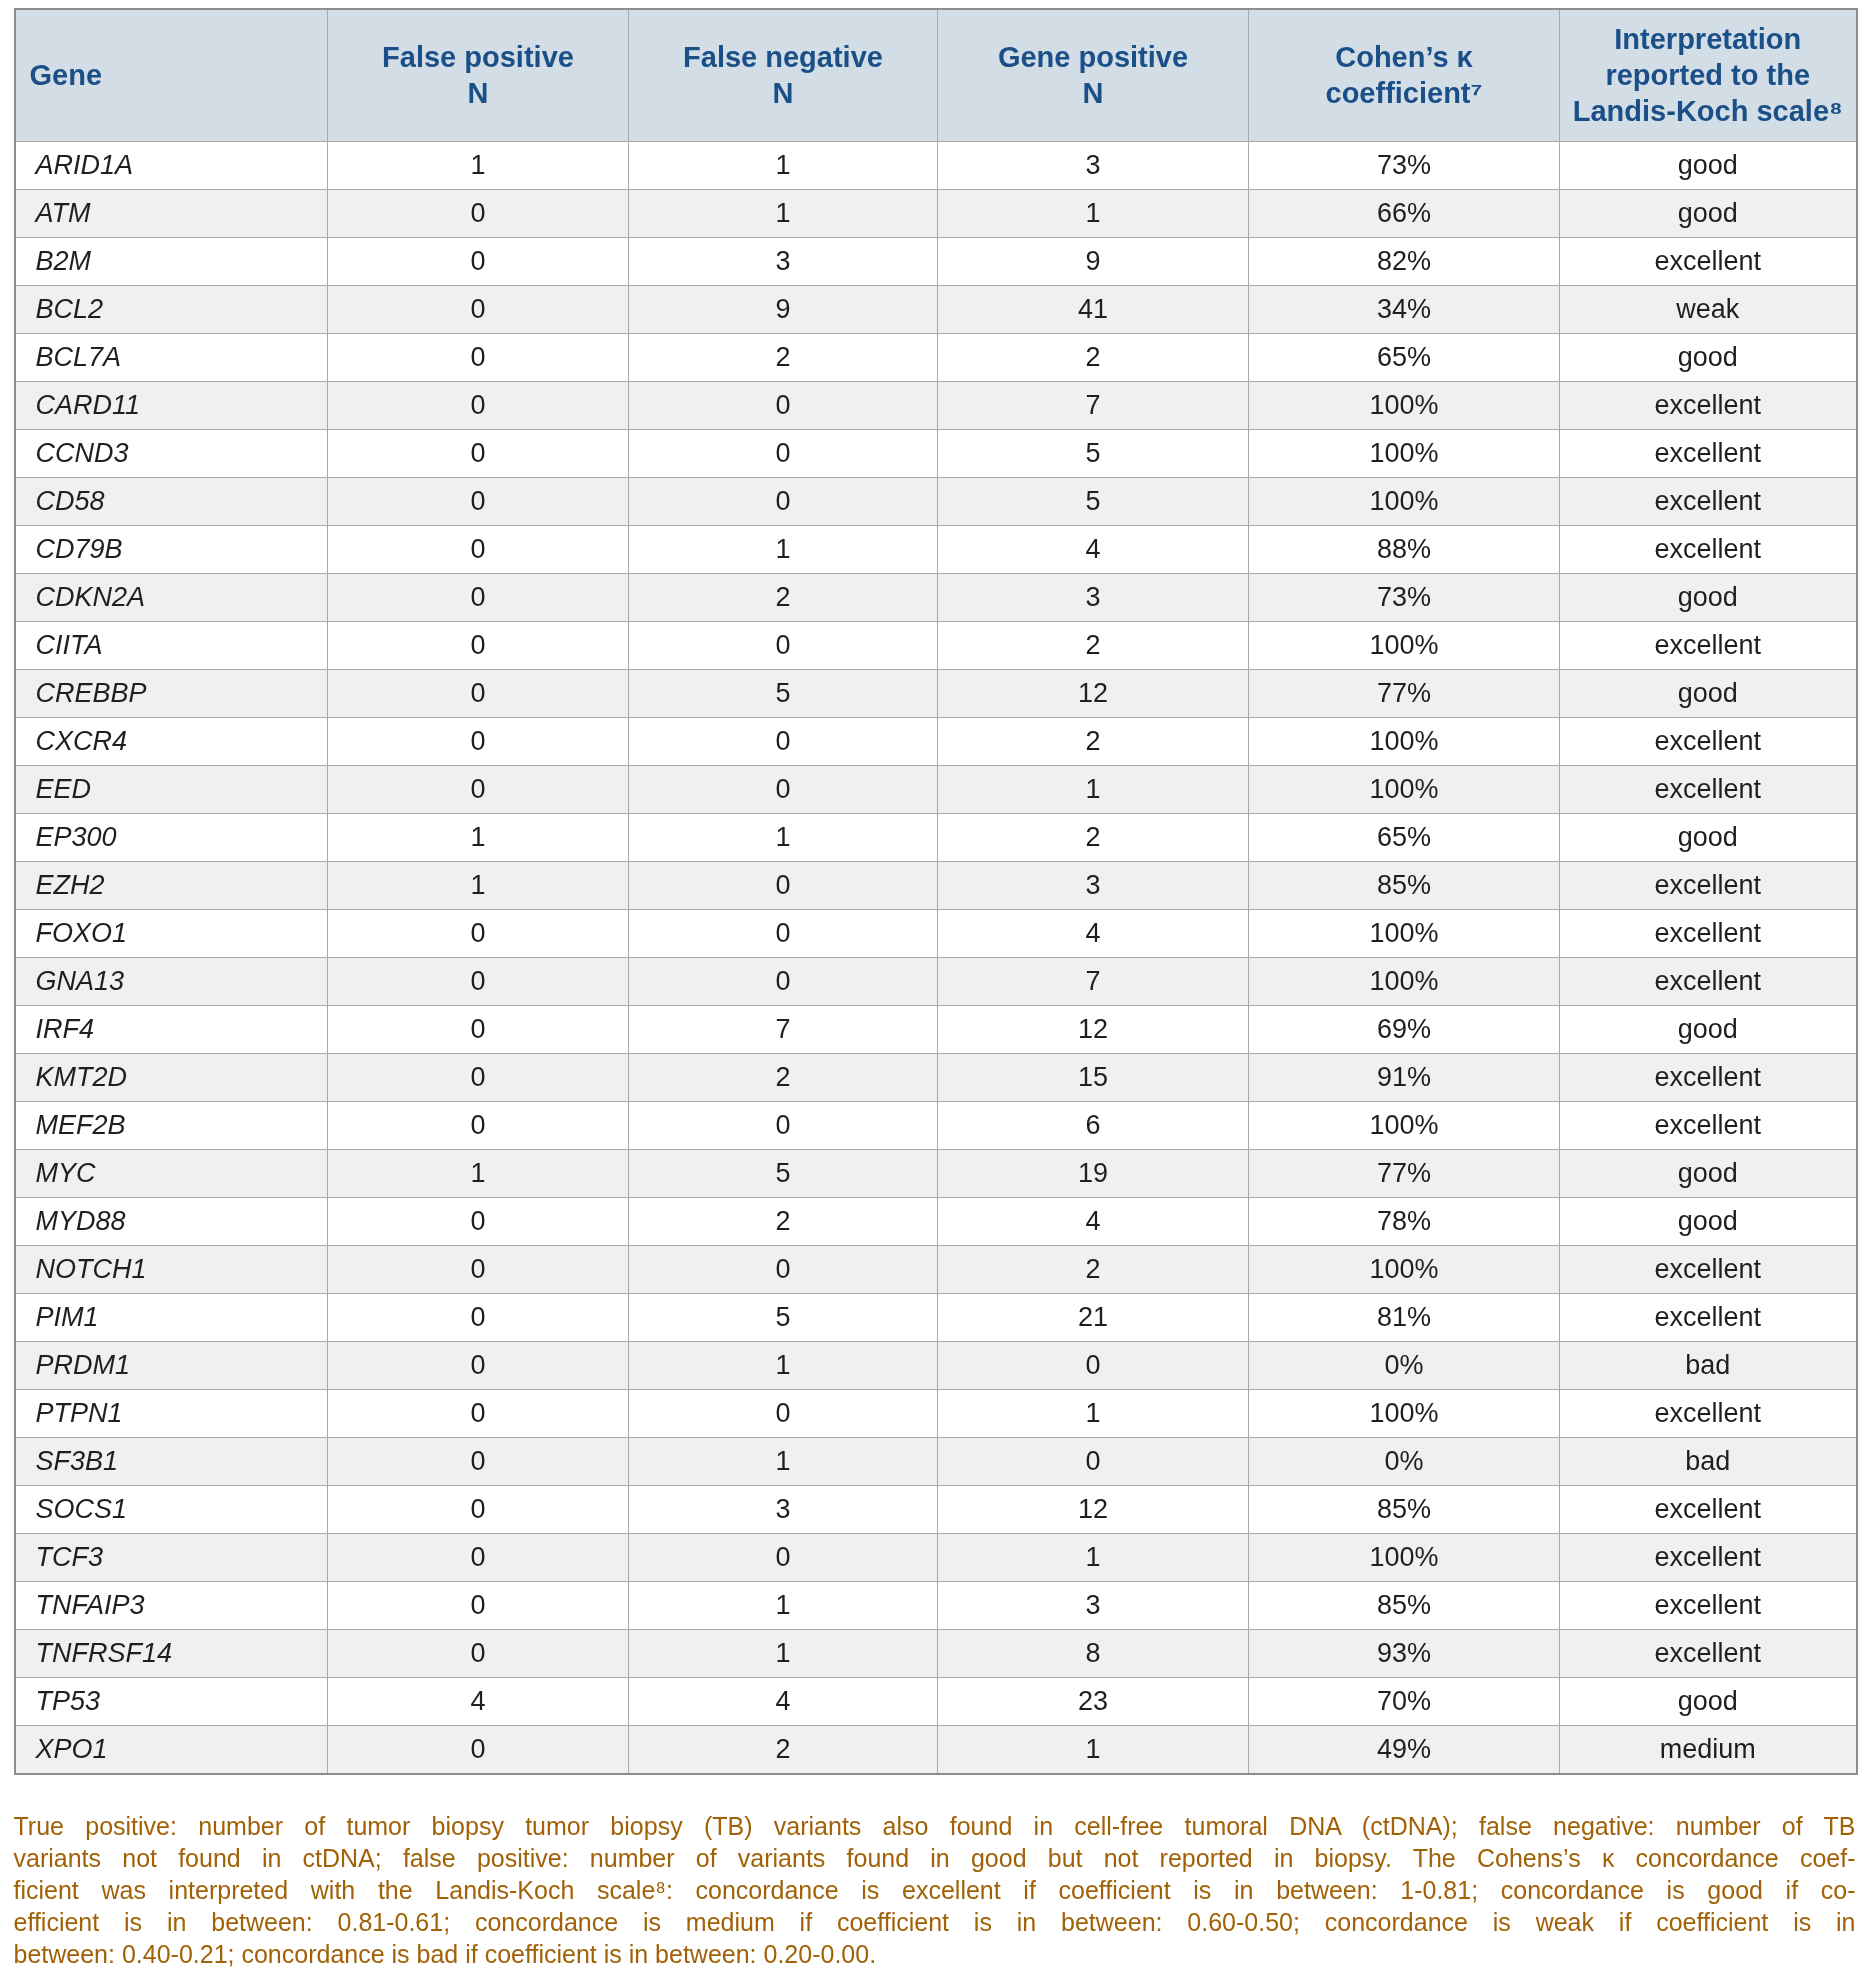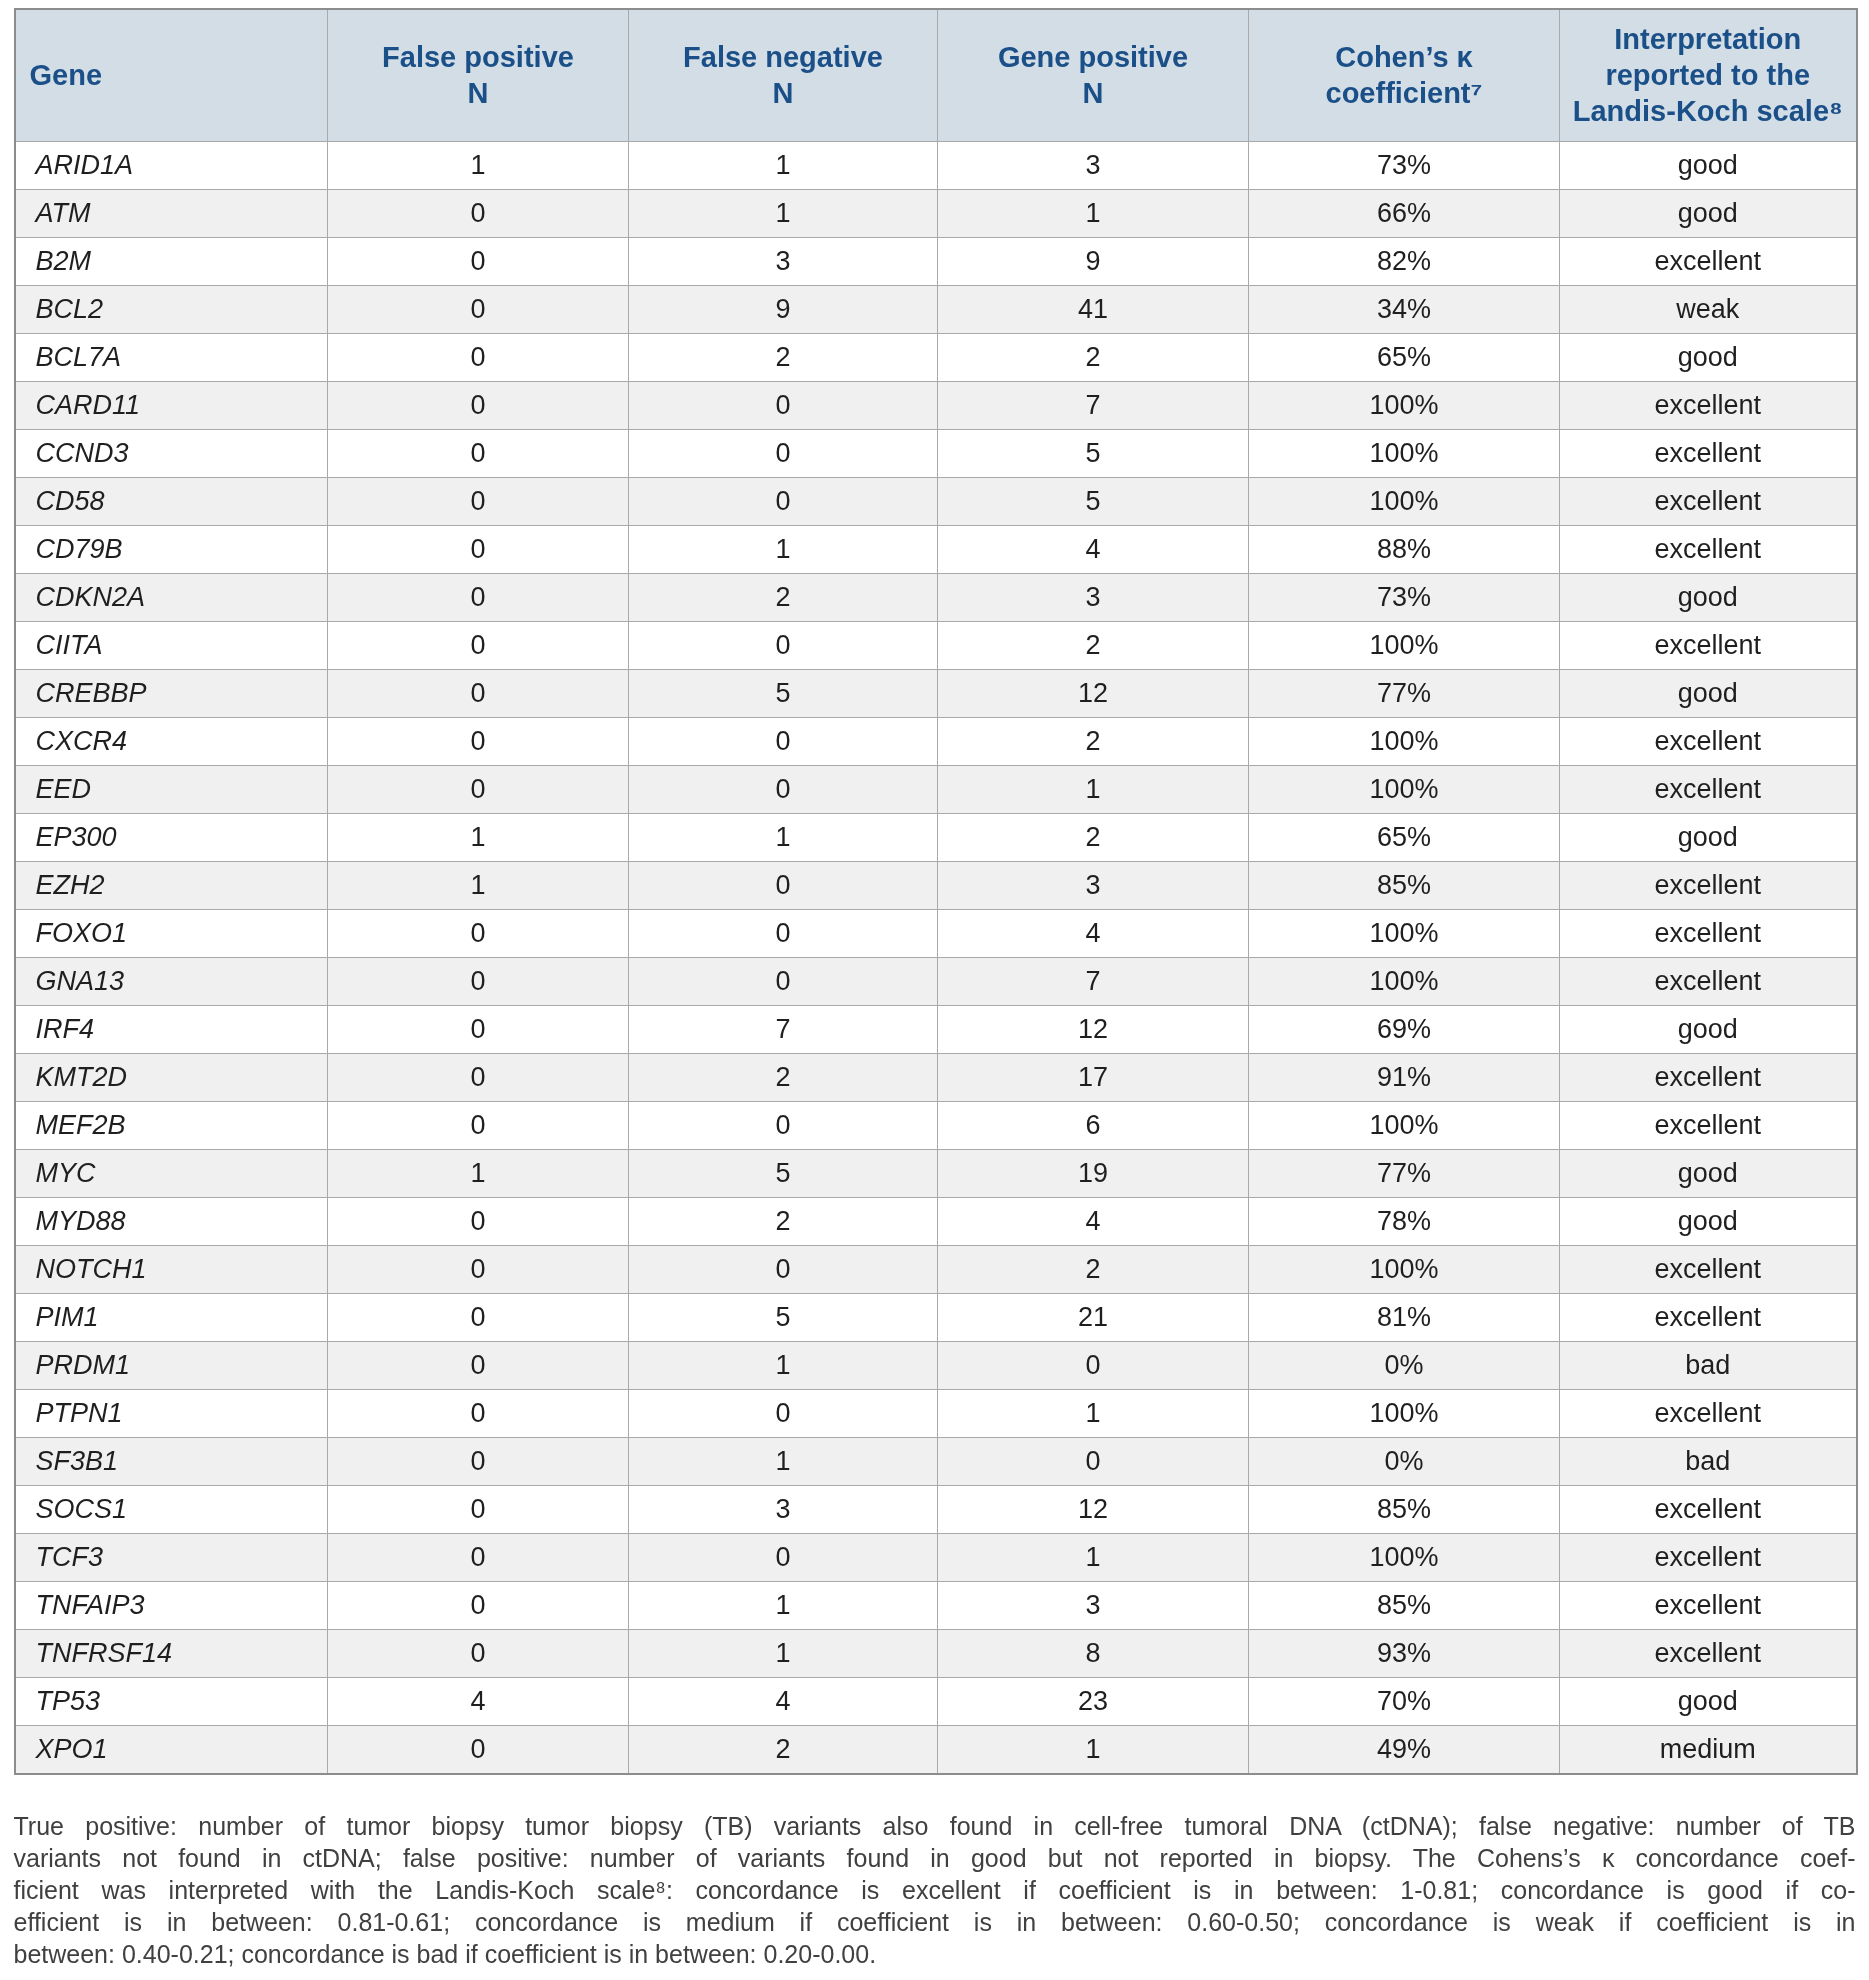--- a/index.html
+++ b/index.html
@@ -54,21 +54,21 @@
   }
   tbody tr:nth-child(even) {
     background: #f0f0f0;
   }
   tbody tr:nth-child(odd) {
     background: #ffffff;
   }
   .footnote {
     margin-top: 35px;
     width: 1842px;
-    color: #404040;
+    color: #a16207;
     font-size: 25px;
     line-height: 32px;
   }
   .footnote .line {
     text-align: justify;
   }
   .footnote .line.just {
     text-align-last: justify;
   }
   .hdr-line {
@@ -265,21 +265,21 @@
           <td>0</td>
           <td>7</td>
           <td>12</td>
           <td>69%</td>
           <td>good</td>
         </tr>
         <tr>
           <td class="gene-cell">KMT2D</td>
           <td>0</td>
           <td>2</td>
-          <td>17</td>
+          <td>15</td>
           <td>91%</td>
           <td>excellent</td>
         </tr>
         <tr>
           <td class="gene-cell">MEF2B</td>
           <td>0</td>
           <td>0</td>
           <td>6</td>
           <td>100%</td>
           <td>excellent</td>

